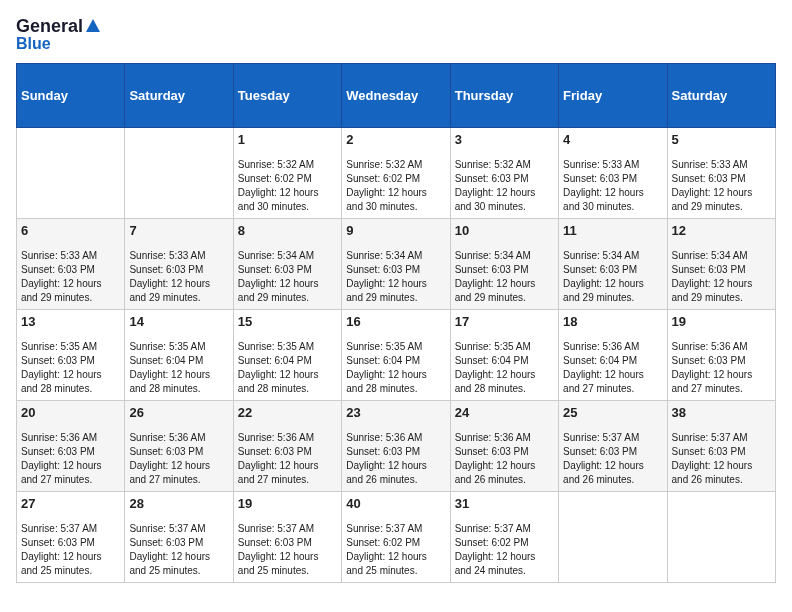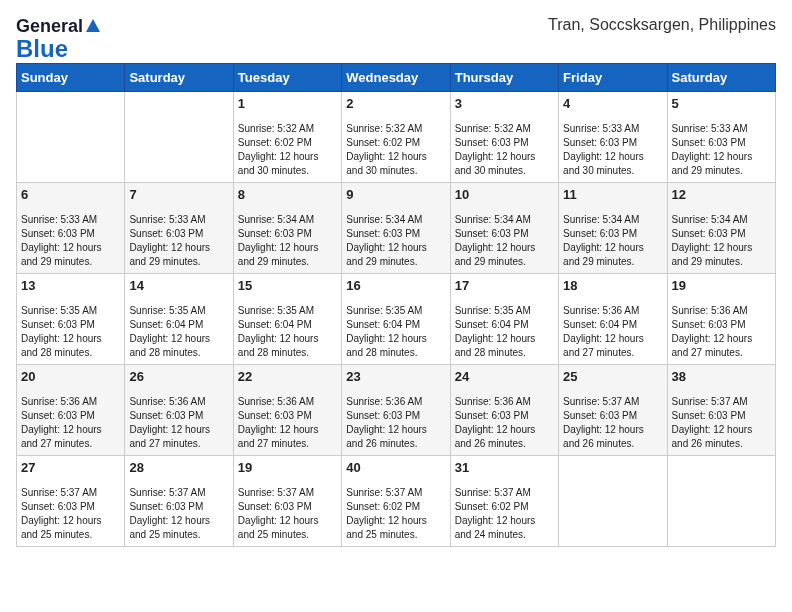--- a/index.html
+++ b/index.html
@@ -7,20 +7,21 @@
       font-family: Arial, sans-serif;
       background: #fff;
       width: 792px;
       min-height: 612px;
       padding: 16px;
     }
     .header {
       display: flex;
       justify-content: space-between;
       align-items: flex-start;
+      margin-bottom: 10px;
     }
     .logo {
       display: flex;
       flex-direction: column;
       align-items: flex-start;
     }
     .logo-top {
       display: flex;
       align-items: center;
     }
@@ -37,21 +38,21 @@
       color: #333;
     }
     .calendar {
       width: 100%;
       border-collapse: collapse;
       border: 1px solid #ccc;
     }
     .calendar th {
       background: #1565c0;
       color: #fff;
-      padding: 6px 4px;
+      padding: 24px 4px;
       font-size: 13px;
       text-align: left;
       border: 1px solid #1a4a9a;
     }
     .calendar td {
       vertical-align: top;
       padding: 4px;
       border: 1px solid #ccc;
       width: calc(100% / 7);
       min-height: 80px;
@@ -80,24 +81,23 @@
   </style>
 </head>
 <body>
 
 <div class="header">
   <div class="logo">
     <div class="logo-top">
       <span style="font-size:18px;font-weight:bold;color:#1a1a2e;">General</span>
       <span style="display:inline-block;width:0;height:0;border-left:7px solid transparent;border-right:7px solid transparent;border-bottom:13px solid #1565c0;margin-left:3px;margin-bottom:2px;vertical-align:middle;"></span>
     </div>
-    <span style="font-size:24px;font-weight:bold;color:#1565c0;margin-top:-2px;text-align:right;">Blue</span>
+    <span style="font-size:16px;font-weight:bold;color:#1565c0;margin-top:-2px;text-align:right;">Blue</span>
   </div>
   <div class="title-area">
-    <div class="location-title">Tran, Soccsksargen, Philippines</div>
   </div>
 </div>
 
 <table class="calendar">
   <thead>
     <tr>
     <th>Sunday</th>
         <th>Saturday</th>
         <th>Tuesday</th>
         <th>Wednesday</th>

